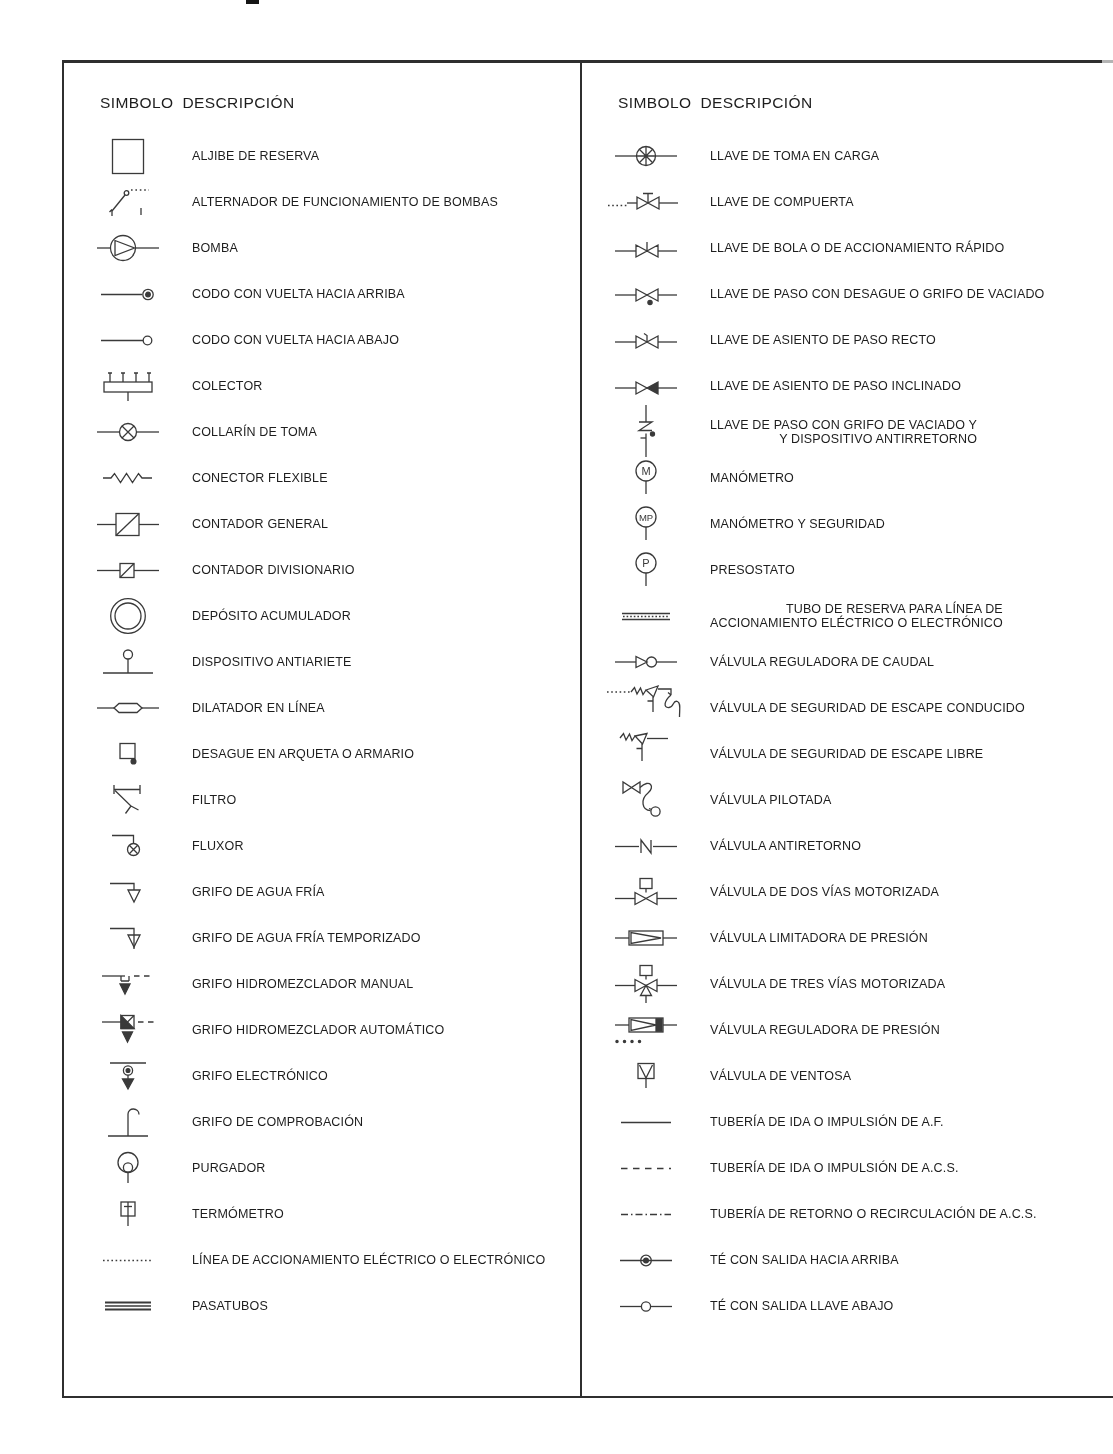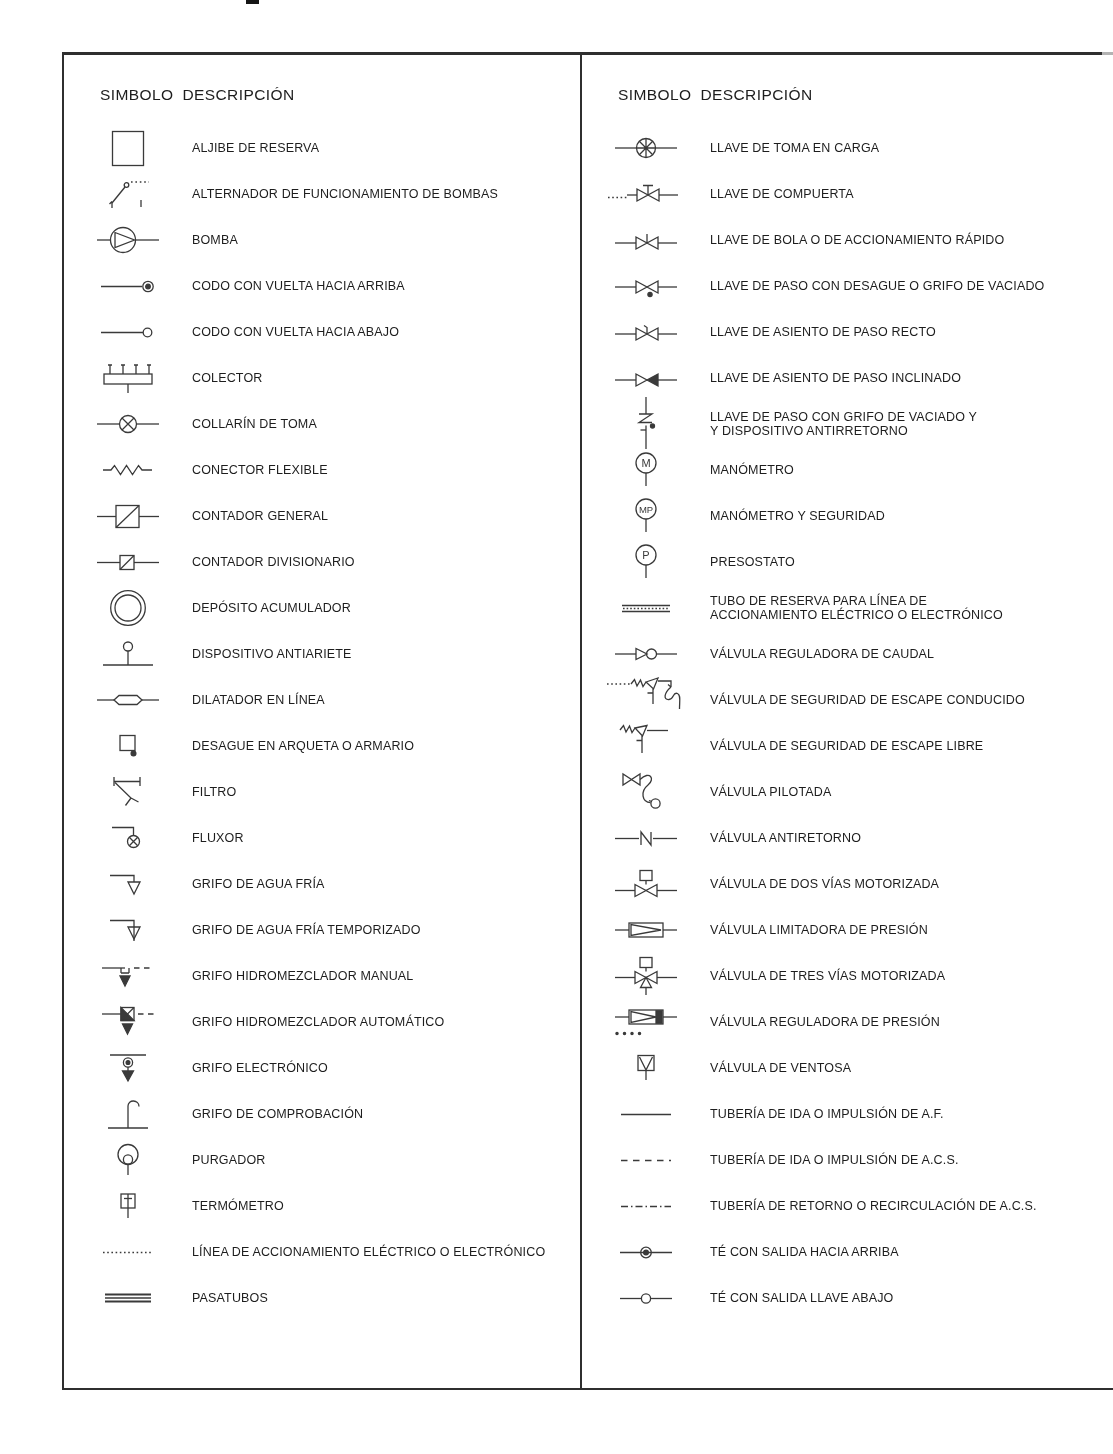--- a/index.html
+++ b/index.html
@@ -4,30 +4,30 @@
 <style>
   html,body{margin:0;padding:0;}
   body{
     width:1113px;height:1454px;position:relative;
     background:#ffffff;overflow:hidden;
     font-family:"Liberation Sans",sans-serif;
     color:#1d1d1d;
   }
   .artifact-mark{position:absolute;left:246px;top:0;width:13px;height:4px;background:#161616;}
   .panel{
-    position:absolute;top:52px;width:572px;height:1338px;
+    position:absolute;top:60px;width:572px;height:1338px;
     border:2px solid #2f2f2f;border-top-width:3px;box-sizing:border-box;
     background:#ffffff;
   }
   .panel.left{left:62px;}
   .panel.right{left:580px;}
   .top-border-fade{position:absolute;top:-3px;right:-2px;width:50px;height:3px;background:#b3b3b3;}
   .panel-header{position:absolute;top:31px;left:36px;font-size:15.5px;letter-spacing:.4px;color:#1d1d1d;white-space:nowrap;}
   .panel-header .col2{margin-left:9px;}
-  .rows{position:absolute;top:70px;left:0;right:0;}
+  .rows{position:absolute;top:70px;left:0;right:0;text-align:right;}
   .legend-row{display:flex;align-items:center;height:46px;}
   .sym{width:128px;flex:none;display:flex;justify-content:center;align-items:center;color:#3a3a3a;}
   .sym svg{display:block;overflow:visible;}
   .sym svg line,.sym svg path,.sym svg rect,.sym svg circle,.sym svg polyline,.sym svg polygon{
     stroke:#3a3a3a;fill:none;stroke-width:1.3;stroke-linecap:butt;
   }
   .sym svg .fill{fill:#3a3a3a;}
   .sym svg text{fill:#3a3a3a;stroke:none !important;font-family:"Liberation Sans",sans-serif;font-weight:normal;}
   .lbl{
     font-size:12.5px;line-height:14px;letter-spacing:.15px;

